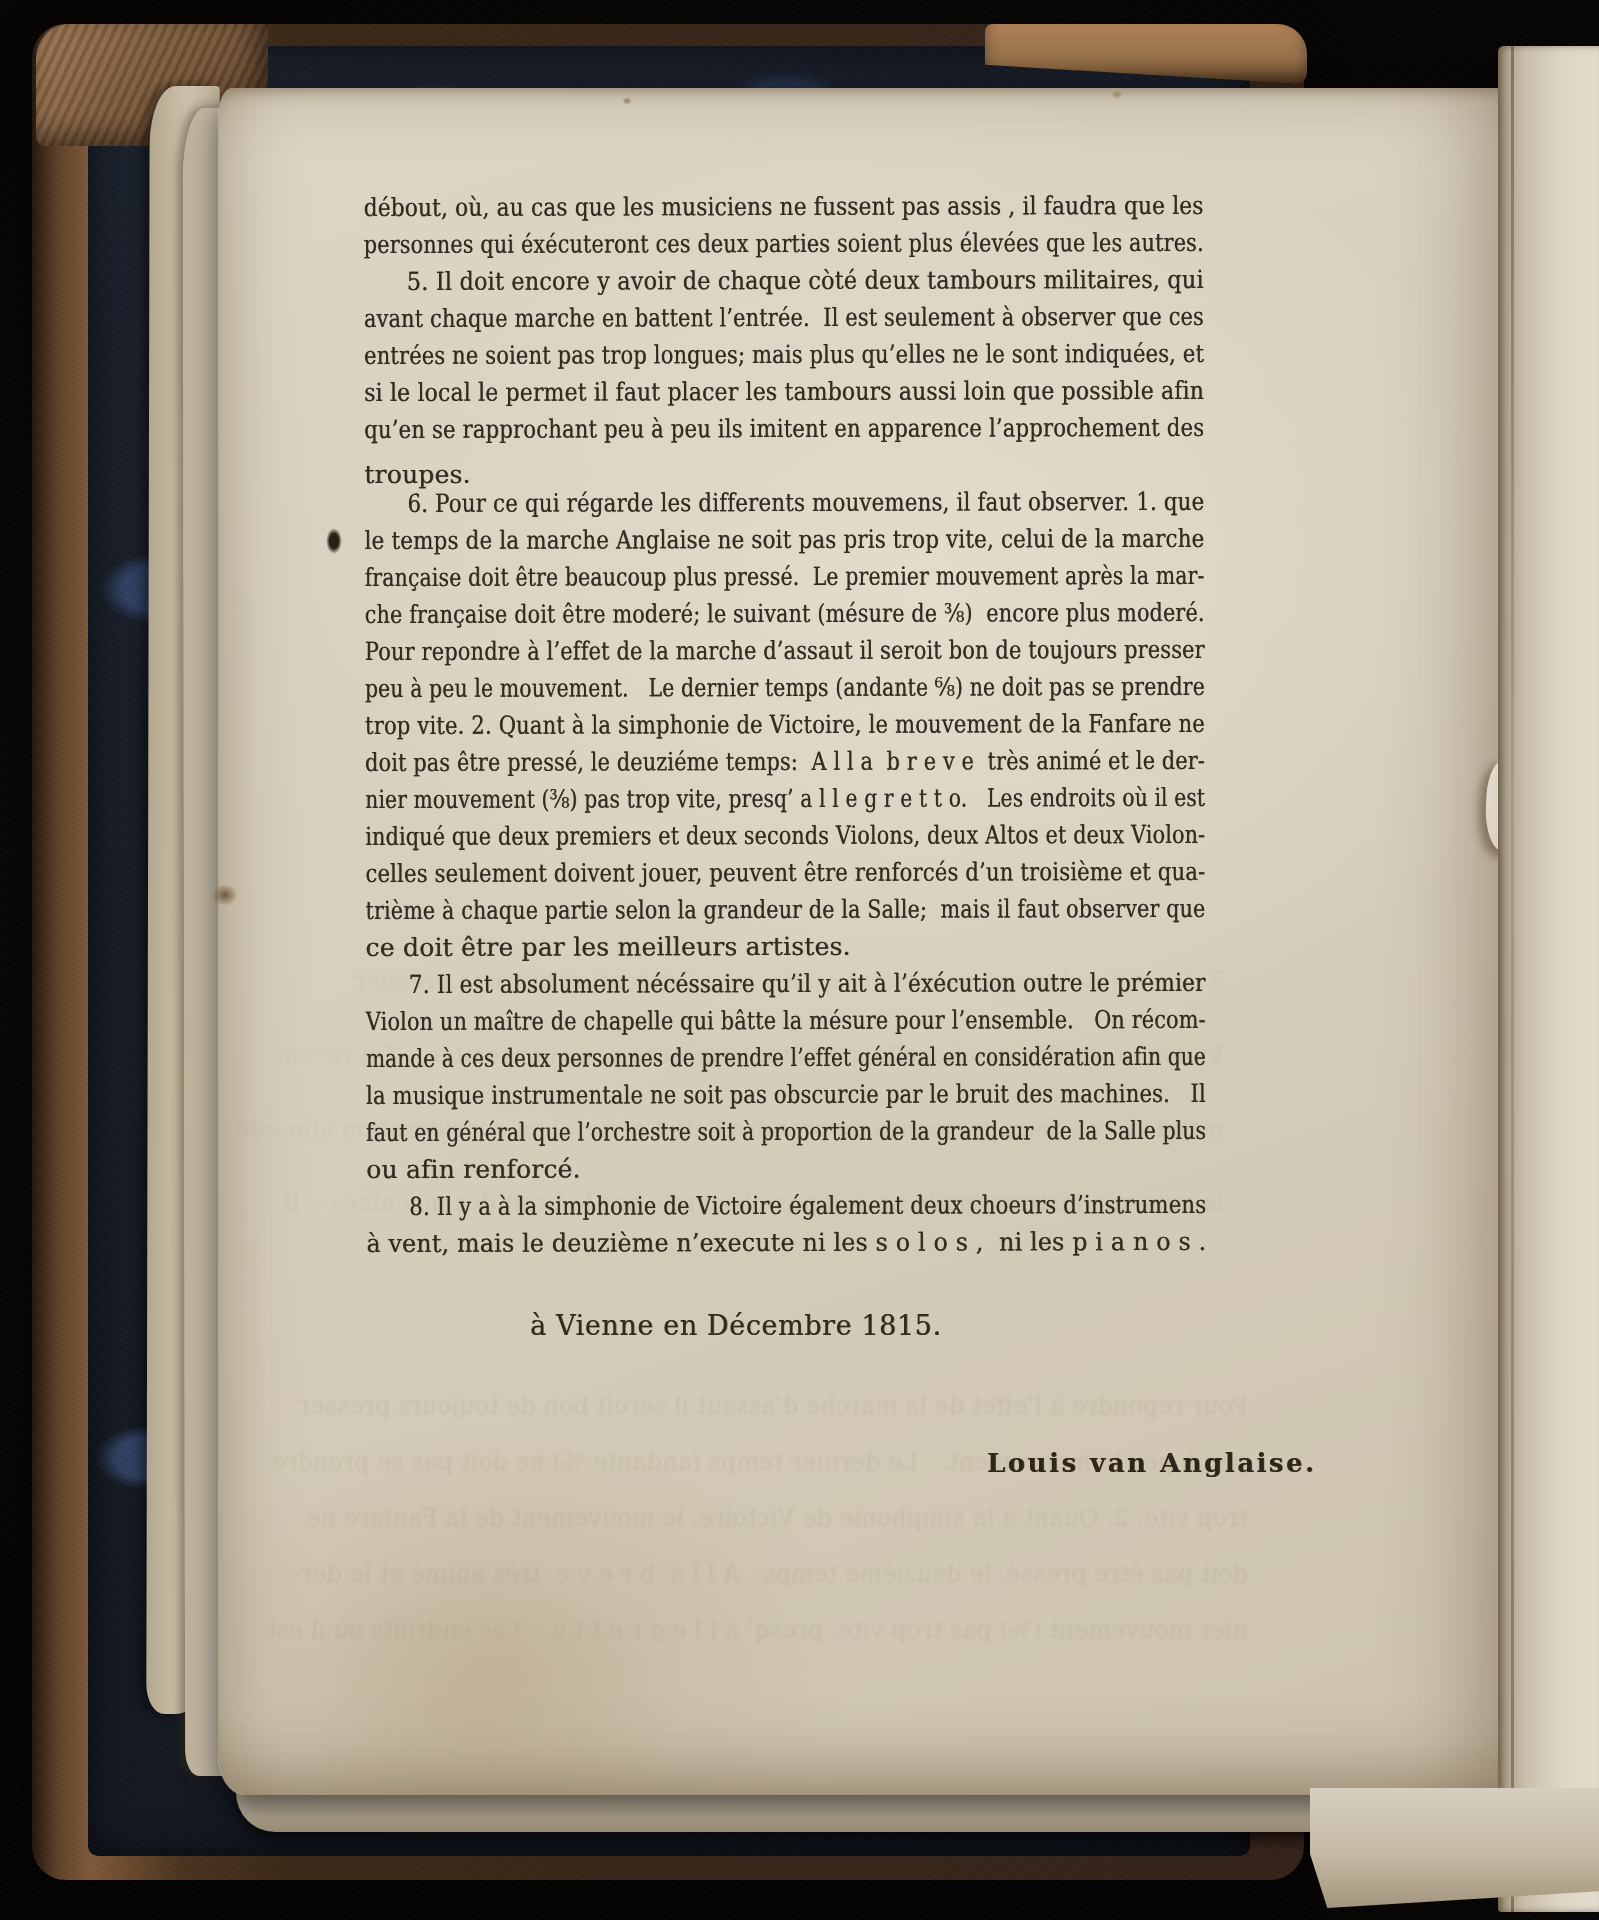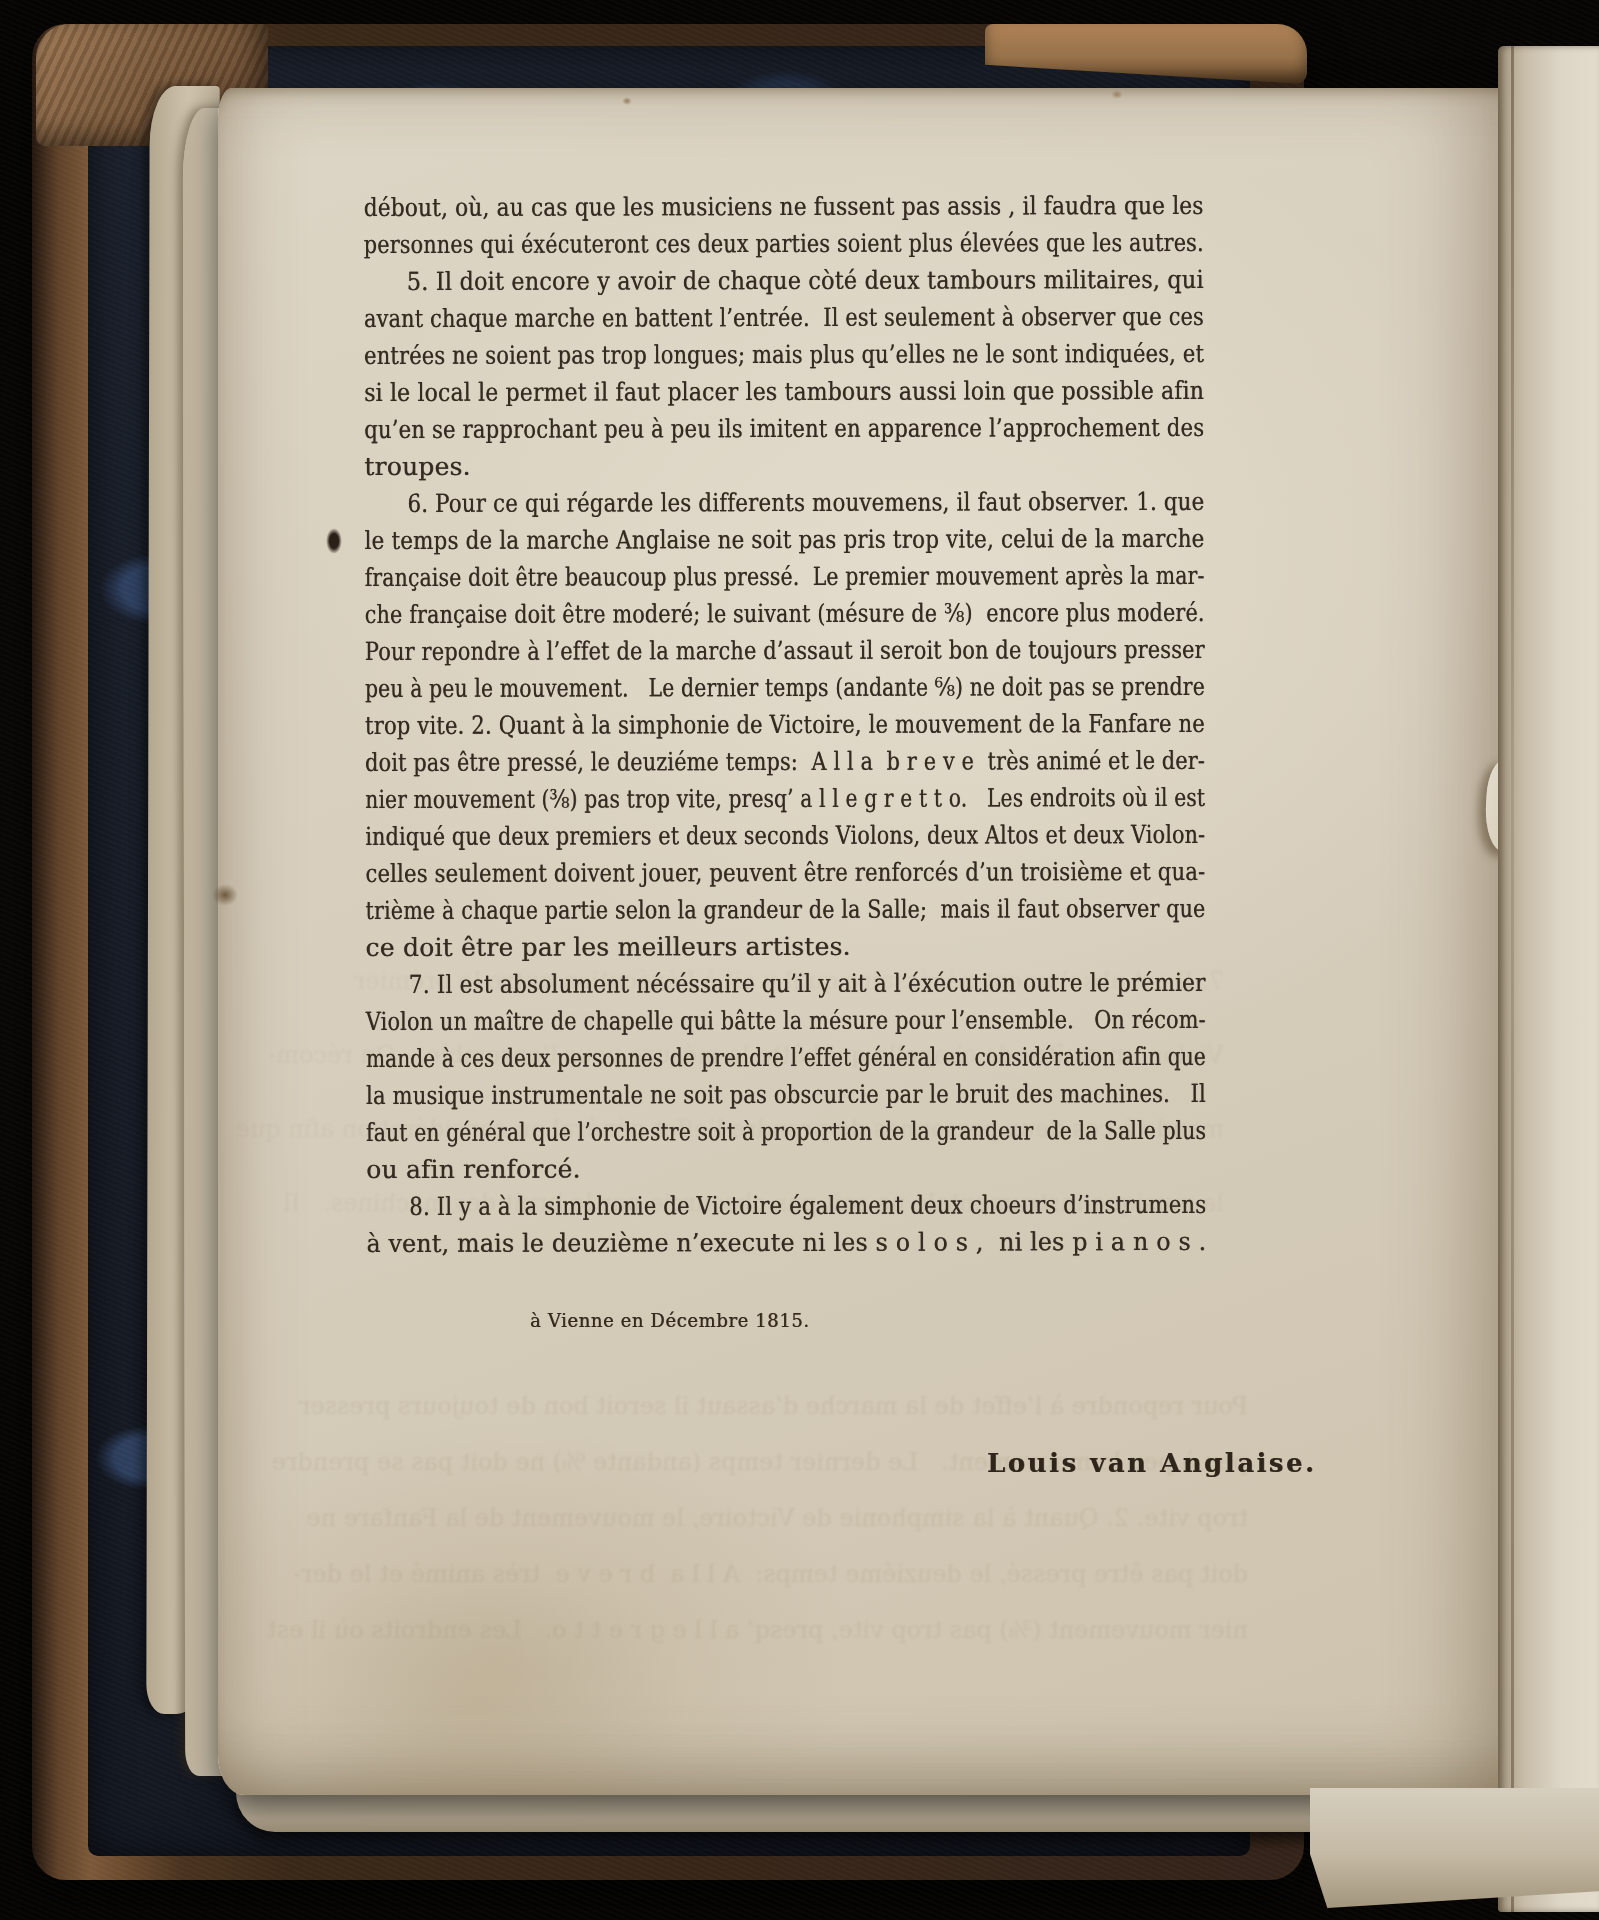--- a/index.html
+++ b/index.html
@@ -62,21 +62,21 @@
   .leaf2{position:absolute;left:1310px;top:1788px;width:289px;height:120px;z-index:6;
      background:linear-gradient(180deg,#d6cebe 0%,#c4b9a4 55%,#a3967d 100%);
      clip-path:polygon(0 0,100% 0,100% 86%,6% 100%,0 55%);}
   
   .textblock{position:absolute;left:147px;top:100px;width:840px;transform:rotate(-.15deg);
      color:#342a20;font-size:25px;letter-spacing:.2px;}
   .lrow{height:37px;}
   .tline{display:inline-block;white-space:pre;transform-origin:0 50%;line-height:37px;
      text-shadow:.4px 0 0 rgba(52,42,32,.55), 0 0 .8px rgba(52,42,32,.35);}
   .indent{margin-left:43px;}
-  .dateline{position:absolute;left:312px;top:1222px;font-size:18px;letter-spacing:.6px;color:#35291d;
+  .dateline{position:absolute;left:312px;top:1222px;font-size:27px;letter-spacing:.6px;color:#35291d;
      text-shadow:.6px 0 0 rgba(53,41,29,.7);white-space:pre;}
   .signature{position:absolute;left:769px;top:1360px;font-size:26px;font-weight:bold;letter-spacing:2.5px;
      color:#2f251a;text-shadow:.5px 0 .5px rgba(47,37,26,.6);white-space:pre;}
   
   .ghost{position:absolute;transform:scaleX(-1);color:#7e6e50;filter:blur(1.1px);white-space:pre;
      font-size:24px;}
   .ghost .gline{white-space:pre;}
   .ghost1{left:140px;top:856px;width:866px;opacity:.07;line-height:74px;}
   .ghost2{left:150px;top:1290px;width:880px;opacity:.12;line-height:56px;}
   
@@ -107,21 +107,21 @@
     <div class="ghost ghost2"><div class="gline">Pour repondre à l’effet de la marche d’assaut il seroit bon de toujours presser</div><div class="gline">peu à peu le mouvement.   Le dernier temps (andante ⁶⁄₈) ne doit pas se prendre</div><div class="gline">trop vite. 2. Quant à la simphonie de Victoire, le mouvement de la Fanfare ne</div><div class="gline">doit pas être pressé, le deuziéme temps:  A l l a  b r e v e  très animé et le der-</div><div class="gline">nier mouvement (³⁄₈) pas trop vite, presq’ a l l e g r e t t o.   Les endroits où il est</div></div>
 
     <div class="textblock">
         <div class="lrow"><div class="tline just" style="transform: scaleX(0.8669);">débout, où, au cas que les musiciens ne fussent pas assis , il faudra que les</div></div>
         <div class="lrow"><div class="tline" style="transform: scaleX(0.8304);">personnes qui éxécuteront ces deux parties soient plus élevées que les autres.</div></div>
         <div class="lrow"><div class="tline indent just" style="transform: scaleX(0.8939);">5. Il doit encore y avoir de chaque còté deux tambours militaires, qui</div></div>
         <div class="lrow"><div class="tline just" style="transform: scaleX(0.8341);">avant chaque marche en battent l’entrée.  Il est seulement à observer que ces</div></div>
         <div class="lrow"><div class="tline just" style="transform: scaleX(0.8398);">entrées ne soient pas trop longues; mais plus qu’elles ne le sont indiquées, et</div></div>
         <div class="lrow"><div class="tline just" style="transform: scaleX(0.8775);">si le local le permet il faut placer les tambours aussi loin que possible afin</div></div>
         <div class="lrow"><div class="tline just" style="transform: scaleX(0.8455);">qu’en se rapprochant peu à peu ils imitent en apparence l’approchement des</div></div>
-        <div class="lrow"><div class="tline" style="transform: scaleX(1);">troupes.</div></div>
+        <div class="lrow"><div class="tline" style="transform: scaleX(1); margin-top: 8px;">troupes.</div></div>
         <div class="lrow"><div class="tline indent just" style="transform: scaleX(0.8536);">6. Pour ce qui régarde les differents mouvemens, il faut observer. 1. que</div></div>
         <div class="lrow"><div class="tline just" style="transform: scaleX(0.8571);">le temps de la marche Anglaise ne soit pas pris trop vite, celui de la marche</div></div>
         <div class="lrow"><div class="tline just" style="transform: scaleX(0.8165);">française doit être beaucoup plus pressé.  Le premier mouvement après la mar-</div></div>
         <div class="lrow"><div class="tline just" style="transform: scaleX(0.8286);">che française doit être moderé; le suivant (mésure de ³⁄₈)  encore plus moderé.</div></div>
         <div class="lrow"><div class="tline just" style="transform: scaleX(0.8357);">Pour repondre à l’effet de la marche d’assaut il seroit bon de toujours presser</div></div>
         <div class="lrow"><div class="tline just" style="transform: scaleX(0.8133);">peu à peu le mouvement.   Le dernier temps (andante ⁶⁄₈) ne doit pas se prendre</div></div>
         <div class="lrow"><div class="tline just" style="transform: scaleX(0.8432);">trop vite. 2. Quant à la simphonie de Victoire, le mouvement de la Fanfare ne</div></div>
         <div class="lrow"><div class="tline just" style="transform: scaleX(0.8304);">doit pas être pressé, le deuziéme temps:  A l l a  b r e v e  très animé et le der-</div></div>
         <div class="lrow"><div class="tline just" style="transform: scaleX(0.808);">nier mouvement (³⁄₈) pas trop vite, presq’ a l l e g r e t t o.   Les endroits où il est</div></div>
         <div class="lrow"><div class="tline just" style="transform: scaleX(0.8277);">indiqué que deux premiers et deux seconds Violons, deux Altos et deux Violon-</div></div>

